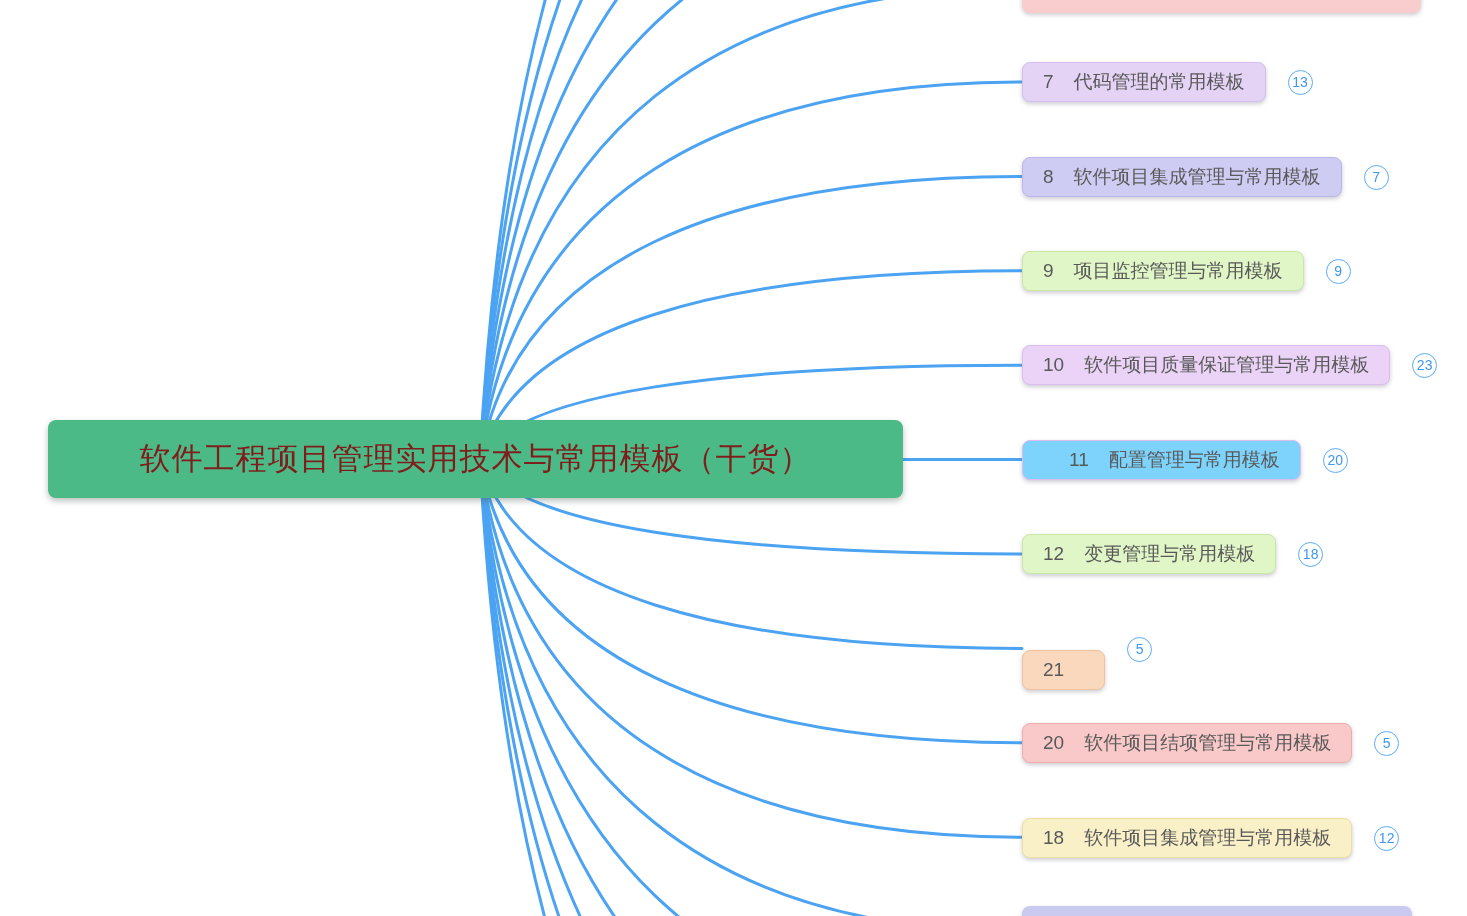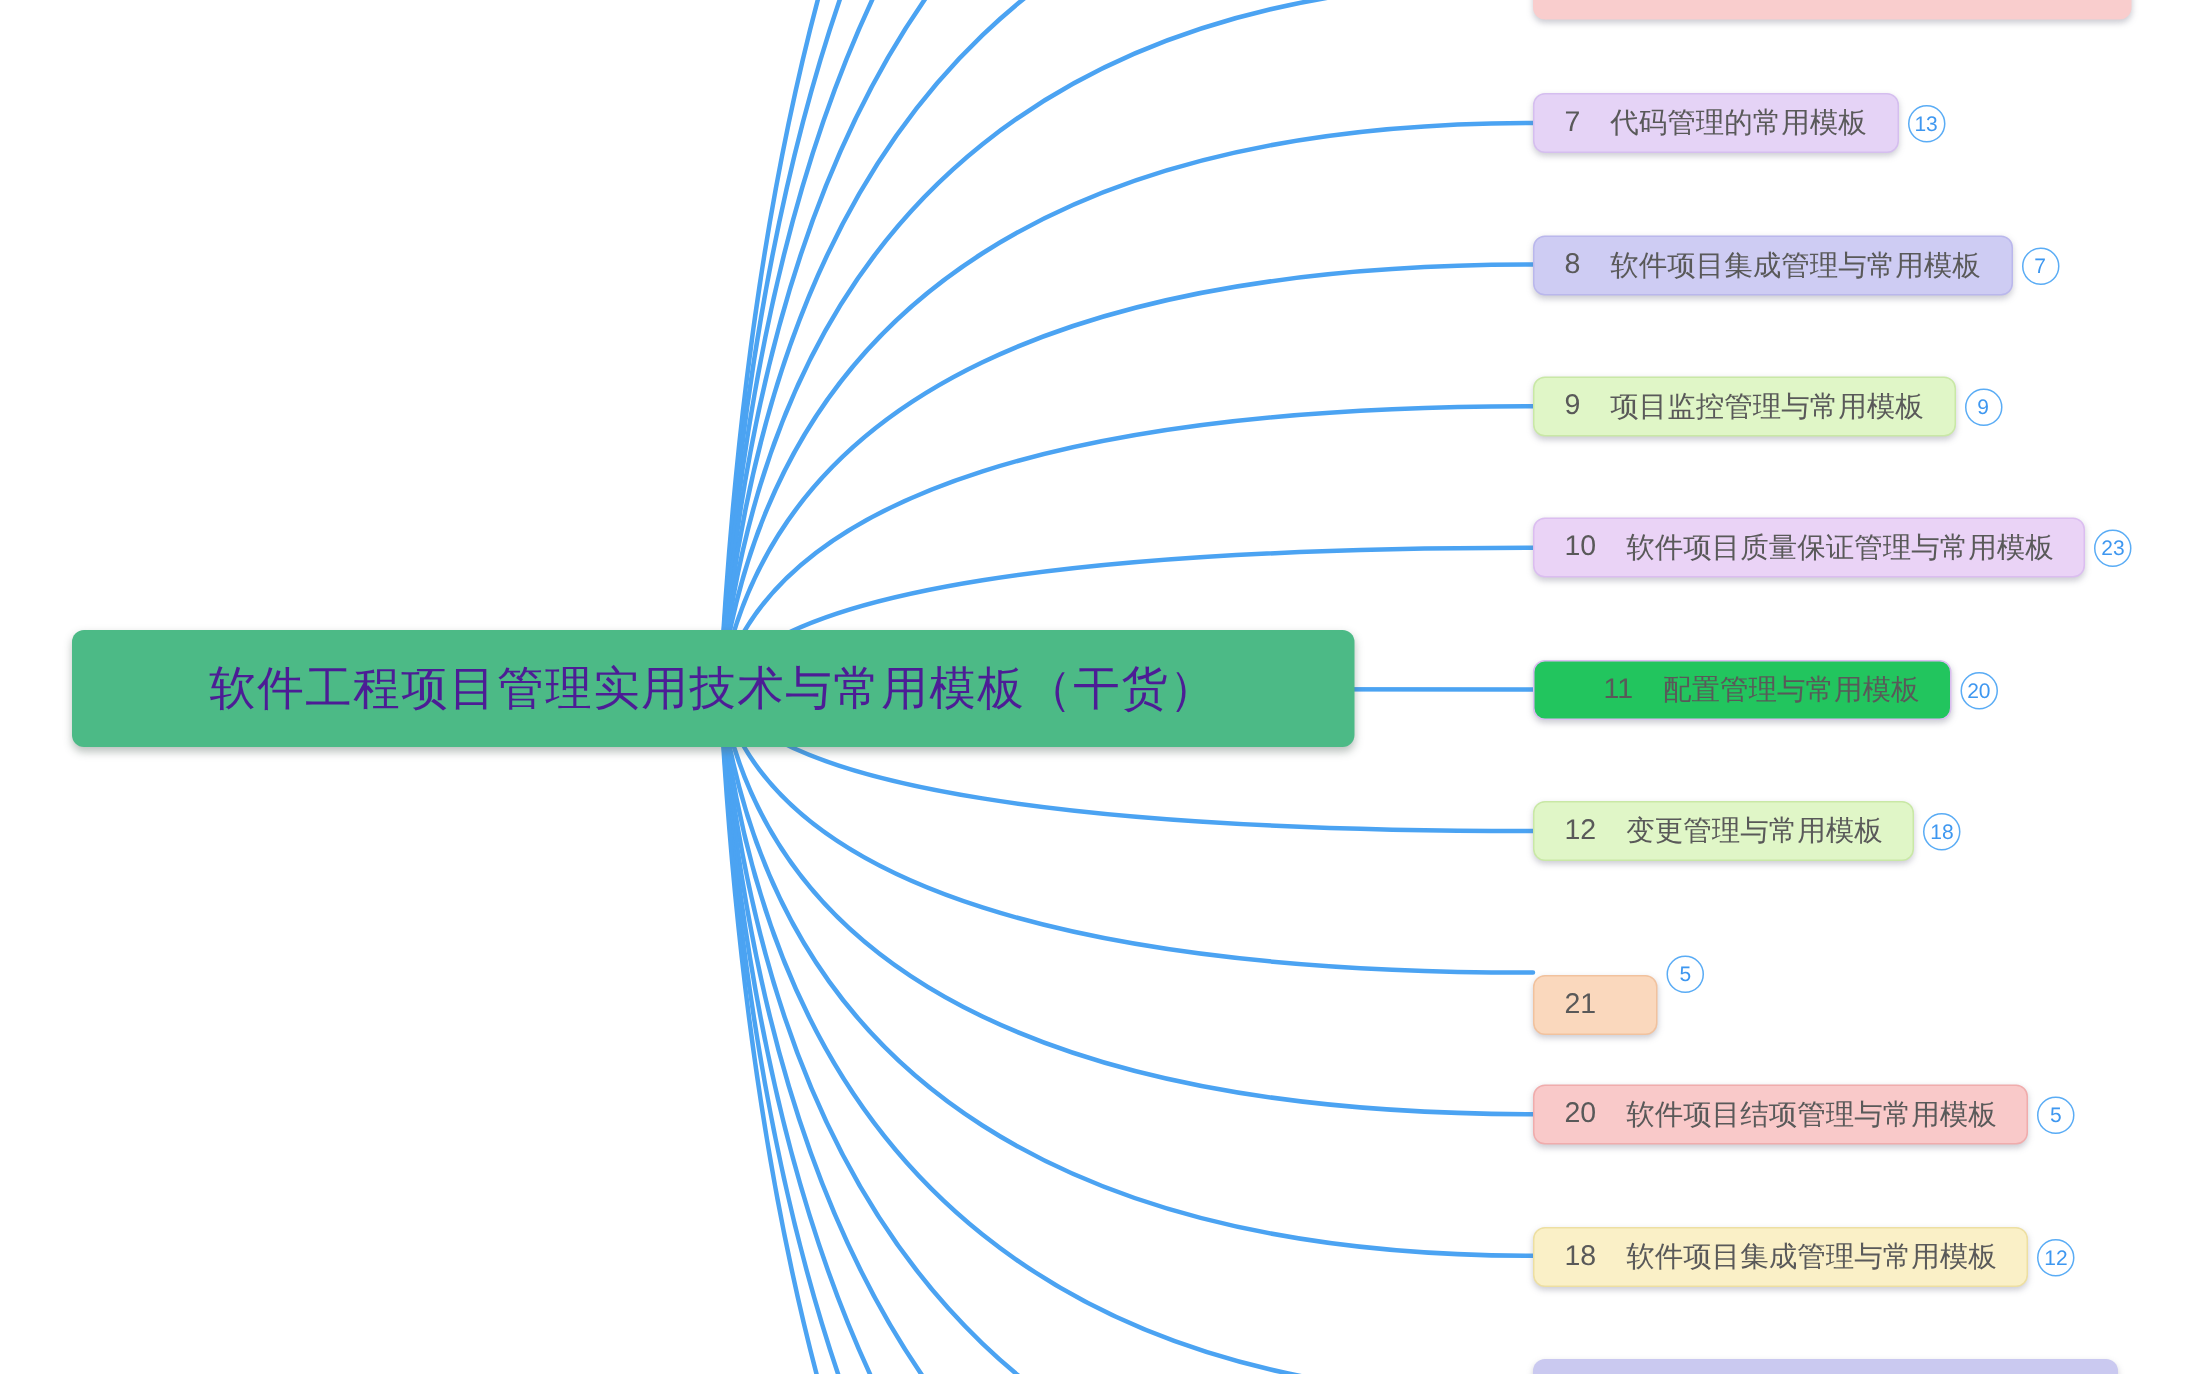--- a/index.html
+++ b/index.html
@@ -31,21 +31,21 @@
   }
   .branch{
     height:40px;display:flex;align-items:center;
     padding:0 20px;border-radius:8px;border:1px solid transparent;
     box-sizing:border-box;white-space:nowrap;
     font-size:19px;color:var(--node-text);
     box-shadow:0 2px 4px rgba(110,110,130,.35);
   }
   .branch .num{margin-right:20px;}
   .badge{
-    width:25px;height:25px;margin-left:6px;flex:0 0 auto;
+    width:25px;height:25px;margin-left:22px;flex:0 0 auto;
     border:1.5px solid var(--badge-border);border-radius:50%;
     color:var(--badge-text);font-size:14px;
     display:flex;align-items:center;justify-content:center;
     background:#ffffff;box-sizing:border-box;
   }
   .partial{
     position:absolute;left:1022px;height:40px;border-radius:8px;
     box-shadow:0 2px 4px rgba(110,110,130,.35);
   }
 </style>
@@ -74,21 +74,21 @@
       <path d="M 480 459.5 C 516 935.3480000000001, 730 1120.4, 1022 1120.4" fill="none" stroke="#4BA3F2" stroke-width="3" stroke-linecap="round"></path>
       <path d="M 480 459.5 C 516 1003.3160000000001, 730 1214.8000000000002, 1022 1214.8000000000002" fill="none" stroke="#4BA3F2" stroke-width="3" stroke-linecap="round"></path>
       <path d="M 480 459.5 C 516 1071.284, 730 1309.2, 1022 1309.2" fill="none" stroke="#4BA3F2" stroke-width="3" stroke-linecap="round"></path>
       <path d="M 480 459.5 C 516 1139.252, 730 1403.6000000000001, 1022 1403.6000000000001" fill="none" stroke="#4BA3F2" stroke-width="3" stroke-linecap="round"></path>
     </svg>
 
   <div class="node-layer">
 
     <div class="partial" style="top: -27px; width: 399px; background: rgb(249, 205, 205);"></div>
 
-    <div class="root" style="background: rgb(76, 186, 134); color: #4c1d95;">
+    <div class="root" style="background: rgb(76, 186, 134); color: #7f1d1d;">
       <span>软件工程项目管理实用技术与常用模板（干货）</span>
     </div>
 
     <div class="row" style="top:62px">
       <div class="branch" style="background: rgb(229, 211, 246); border-color: rgb(213, 190, 239);">
         <span class="num">7</span>
         <span class="lbl">代码管理的常用模板</span>
       </div>
       <div class="badge">13</div>
     </div>
@@ -111,21 +111,21 @@
 
     <div class="row" style="top:345px">
       <div class="branch" style="background: rgb(234, 211, 246); border-color: rgb(219, 189, 240); justify-content: space-between;">
         <span class="num">10</span>
         <span class="lbl">软件项目质量保证管理与常用模板</span>
       </div>
       <div class="badge">23</div>
     </div>
 
     <div class="row" style="top:440px">
-      <div class="branch" style="background: #22c55e; border-color: rgb(219, 189, 240); padding-left: 46px;">
+      <div class="branch" style="background: #7dd3fc; border-color: rgb(219, 189, 240); padding-left: 46px;">
         <span class="num">11</span>
         <span class="lbl">配置管理与常用模板</span>
       </div>
       <div class="badge">20</div>
     </div>
 
     <div class="row" style="top:534px">
       <div class="branch" style="background: rgb(224, 246, 199); border-color: rgb(201, 232, 166);">
         <span class="num">12</span>
         <span class="lbl">变更管理与常用模板</span>

